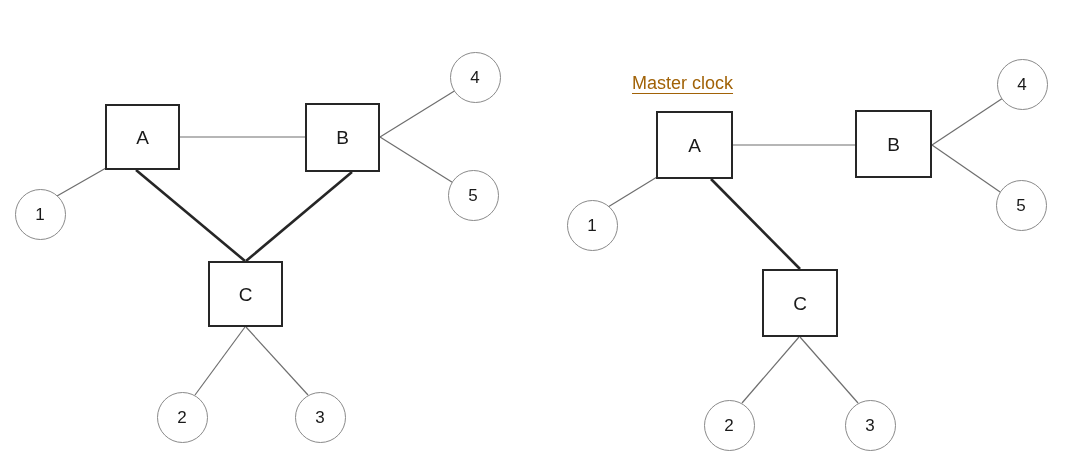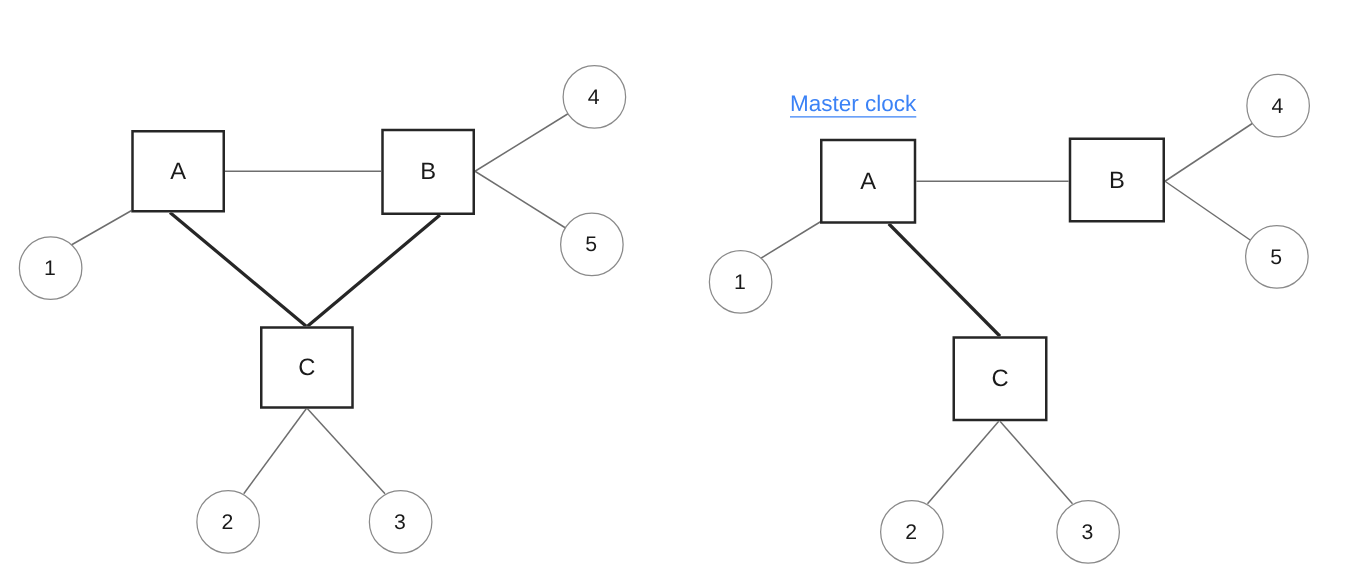--- a/index.html
+++ b/index.html
@@ -59,21 +59,21 @@
     font-size: 17px;
     line-height: 1;
     color: #1a1a1a;
     font-weight: 400;
   }
   
   .annotation {
     position: absolute;
     font-size: 18px;
     line-height: 1;
-    color: #3b82f6;
+    color: #a16207;
     white-space: nowrap;
     text-decoration: underline;
     text-underline-offset: 4px;
   }
 </style>
 </head>
 <body>
 
 <div id="canvas">
 

